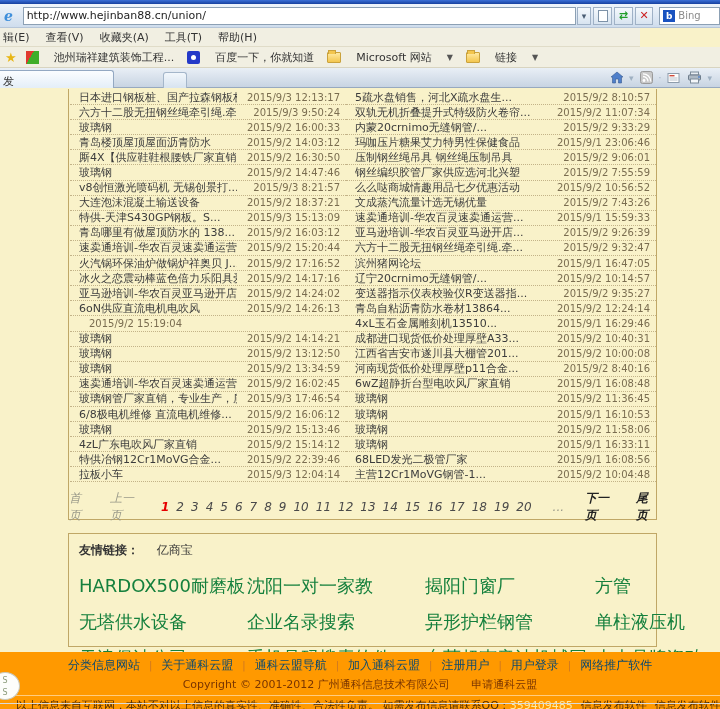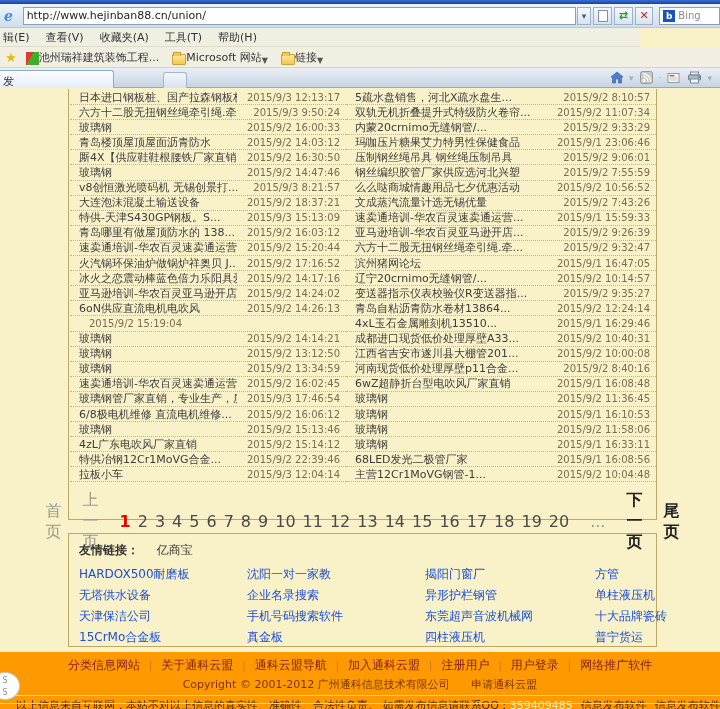--- a/index.html
+++ b/index.html
@@ -30,21 +30,21 @@
   .search-text { font-size:10px; color:#8b8b8b; }
 
   .menu-row { position:absolute; top:28px; left:0; width:640px; height:19px;
               background:#f1efe2; border-bottom:1px solid #e0dcc8;
               display:flex; align-items:center; gap:16px; padding-left:3px; }
   .menu-item { font-size:11px; color:#333; }
 
   .fav-row { position:absolute; top:47px; left:0; width:720px; height:21px;
              background:#f1efe2; border-bottom:1px solid #d8d4c0;
              display:flex; align-items:center; gap:5px; padding-left:5px; }
-  .fav-item { display:flex; align-items:flex-end; gap:0; font-size:11px; color:#333; padding:1px 4px; }
+  .fav-item { display:flex; align-items:center; gap:15px; font-size:11px; color:#333; padding:1px 4px; }
   .star-icon { color:#e8b615; font-size:13px; }
   .k-icon { width:13px; height:13px; background:linear-gradient(120deg,#e03a2f 38%,#3fae2a 38%); }
   .baidu-icon { width:13px; height:13px; background:#2439c8; border-radius:2px; position:relative; }
   .baidu-icon:after { content:""; position:absolute; left:4px; top:4px; width:5px; height:5px;
                       background:#fff; border-radius:50%; }
   .folder-icon { width:14px; height:11px; background:linear-gradient(#ffe9a0,#f3c64e);
                  border:1px solid #caa23c; border-radius:1px; position:relative; }
   .folder-icon:before { content:""; position:absolute; top:-3px; left:0; width:6px; height:3px;
                         background:#f3c64e; border:1px solid #caa23c; border-bottom:none; }
   .caret { font-size:8px; color:#555; }
@@ -69,40 +69,40 @@
                  border-bottom:1px solid #c0a766; }
   .list-col { position:absolute; top:1px; height:394px; }
   .list-col.left  { left:1px;  width:276px; }
   .list-col.right { left:277px; width:310px; }
   .lrow { height:15.1px; display:flex; align-items:center;
           border-bottom:1px dotted #c3b388; padding:0 6px 0 9px; }
   .ltitle { font-size:11px; color:#3c3c3c; white-space:nowrap; overflow:hidden; flex:1; }
   .ltime { font-size:10px; color:#7a6d50; white-space:nowrap; margin-left:6px; width:97px; text-align:right; }
 
   .pagination { position:absolute; left:0; top:401px; width:100%; display:flex;
-                justify-content:center; align-items:center; gap:21px; font-size:16px; }
+                justify-content:center; align-items:center; gap:21px; font-size:12px;font-style:italic; }
   .pg-edge { color:#9a9a8a; }
   .pnum { color:#4a4a4a; cursor:pointer; }
   .pnum.cur { color:#e60000; font-weight:bold; }
   .pg-strong { color:#222; font-weight:bold; }
 
   .friend-box { position:absolute; left:68px; top:444px; width:589px; height:114px;
                 border:1px solid #c0a766; padding:8px 0 0 10px; }
   .friend-head { font-size:12px; color:#333; }
   .friend-head .lbl { font-weight:bold; }
   .friend-head .feat { margin-left:14px; }
   .friend-grid { margin-top:7px; display:grid; grid-template-columns:168px 178px 170px auto;
                  row-gap:4px; }
-  .flink { font-size:12px; color:#1d4ed8; white-space:nowrap; cursor:pointer; }
+  .flink { font-size:18px; color:#15803d; white-space:nowrap; cursor:pointer;margin-top:8px; }
 
   
   .footer { position:absolute; left:0; top:563px; width:720px; height:57px; background:#ff9900; }
   .footer-nav { display:flex; justify-content:center; align-items:center; gap:9px;
                 padding-top:5px; font-size:12px; }
-  .fnav { color:#7f1d1d; cursor:pointer; }
+  .fnav { color:#0c4a6e; cursor:pointer; }
   .fsep { color:#cc7722; font-size:10px; }
   .footer-copy { text-align:center; font-size:11px; color:#7a3500; margin-top:3px; }
   .footer-copy .apply { margin-left:18px; }
   .footer-div { height:1px; background:rgba(255,255,255,.5); margin-top:3px; }
   .footer-disc { font-size:11px; color:#4a2800; padding:2px 0 0 16px; white-space:nowrap; }
   .footer-disc .qq { color:#ffe8a0; }
   .footer-disc .dlink { margin-left:8px; cursor:pointer; }
   .footer-bottom-line { position:absolute; bottom:5px; left:0; width:100%; height:1px;
                         background:#d9d9d9; }
 
@@ -143,20 +143,24 @@
   <span class="menu-item">收藏夹(A)</span>
   <span class="menu-item">工具(T)</span>
   <span class="menu-item">帮助(H)</span>
 </div>
 
 <div class="fav-row">
   <span class="star-icon">★</span>
   <span class="fav-item">
     <span class="k-icon"></span>
     <span>池州瑞祥建筑装饰工程...</span>
+  </span>
+  <span class="fav-item">
+    <span class="baidu-icon"></span>
+    <span>百度一下，你就知道</span>
   </span>
   <span class="fav-item">
     <span class="folder-icon"></span>
     <span>Microsoft 网站</span>
     <span class="caret">▼</span>
   </span>
   <span class="fav-item">
     <span class="folder-icon"></span>
     <span>链接</span>
     <span class="caret">▼</span>

